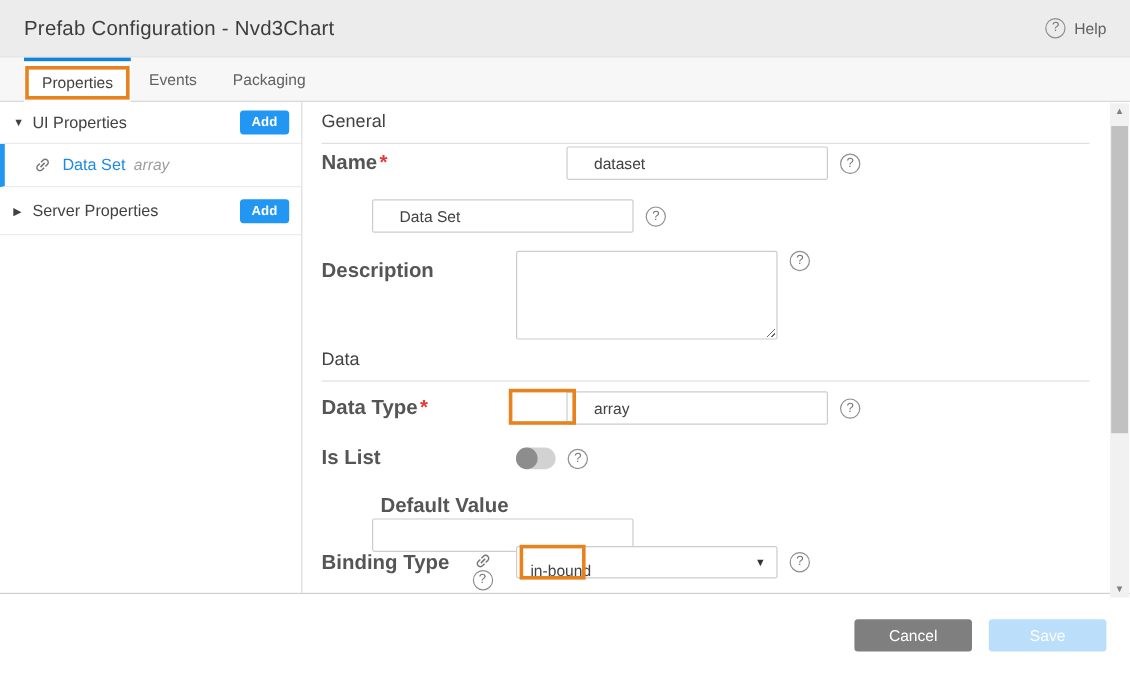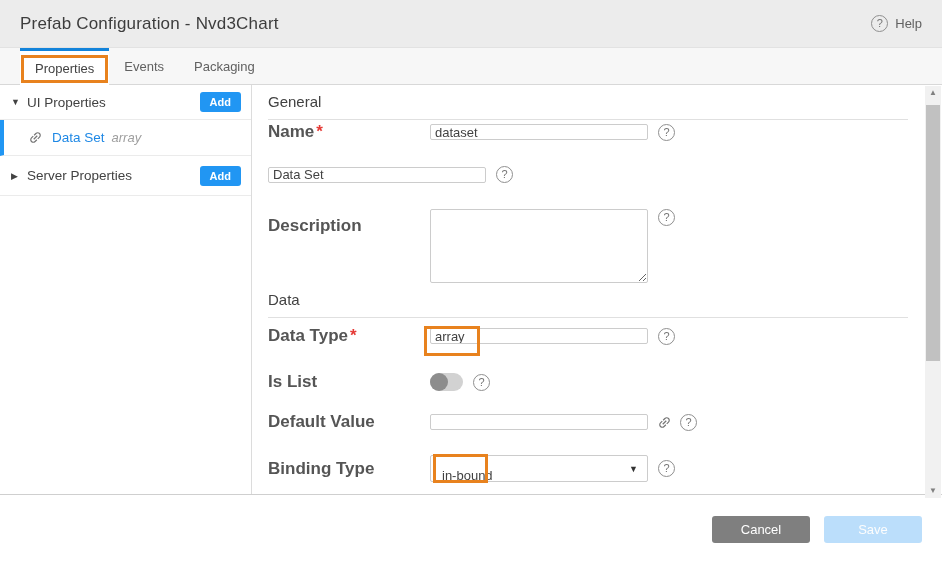--- a/index.html
+++ b/index.html
@@ -37,22 +37,22 @@
 
   
   .content { position:absolute; top:85px; left:253px; width:671px; height:409px; background:#fff; }
   .bottom-line { position:absolute; top:494px; left:0; width:942px; border-top:1px solid #cfcfcf; }
   .section-title { position:absolute; left:15px; width:640px; font-size:15px; color:#424242;
                    padding-bottom:9px; border-bottom:1px solid #e0e0e0; }
   .row { position:absolute; left:15px; display:flex; align-items:center; }
   .row.top-align { align-items:flex-start; }
   .field-label { width:162px; flex:0 0 auto; font-size:17px; color:#555;font-weight:bold; }
   .req { color:#e53935; margin-left:2px; }
-  .txt-input { width:218px; height:16px; border:1px solid #ccc; border-radius:2px; padding:0 4px;
-               font-size:13px; color:#424242; font-family:inherit; background:#fff; outline:none; }
+  .txt-input { width:218px; height:28px; border:1px solid #ccc; border-radius:2px; padding:0 22px;
+               font-size:13px; color:#424242; font-family:inherit; background:#fff; outline:none;margin-left:42px; }
   .txt-area { width:218px; height:74px; border:1px solid #ccc; border-radius:2px; padding:6px 11px;
               font-size:13px; color:#424242; font-family:inherit; resize:both; outline:none; }
   .help-ic { margin-left:10px; cursor:pointer; }
   .ctl-wrap { position:relative; display:flex; align-items:center; }
   .hl-box { position:absolute; border:3px solid #e8821e; pointer-events:none; z-index:3; }
   .hl-datatype { left:-6px; top:-2px; width:56px; height:30px; }
   .hl-binding { left:3px; top:-1px; width:55px; height:29px; }
 
   .toggle { position:relative; width:33px; height:18px; background:#d2d2d2; border-radius:9px; cursor:pointer; flex:0 0 auto; }
   .toggle .knob { position:absolute; left:0; top:0; width:18px; height:18px; border-radius:50%; background:#8d8d8d; }
@@ -149,21 +149,21 @@
     </div>
 
     <div class="row" style="top:287px;">
       <span class="field-label">Is List</span>
       <span class="toggle">
           <span class="knob"></span>
         </span>
       <span class="qcircle help-ic">?</span>
     </div>
 
-    <div class="row" style="top:327px;">
+    <div class="row" style="top:327px;flex-direction:column;">
       <span class="field-label">Default Value</span>
       <input class="txt-input" type="text" value="" style="">
       <svg class="link-icon" style="margin:0 0 0 9px;" viewBox="0 0 24 24" fill="#757575">
           <path d="M3.9 12c0-1.71 1.39-3.1 3.1-3.1h4V7H7c-2.76 0-5 2.24-5 5s2.24 5 5 5h4v-1.9H7c-1.71 0-3.1-1.39-3.1-3.1zM8 13h8v-2H8v2zm9-6h-4v1.9h4c1.71 0 3.1 1.39 3.1 3.1s-1.39 3.1-3.1 3.1h-4V17h4c2.76 0 5-2.24 5-5s-2.24-5-5-5z"></path>
         </svg>
       <span class="qcircle help-ic" style="margin-left:8px;">?</span>
     </div>
 
     <div class="row" style="top:370px;">
       <span class="field-label">Binding Type</span>

